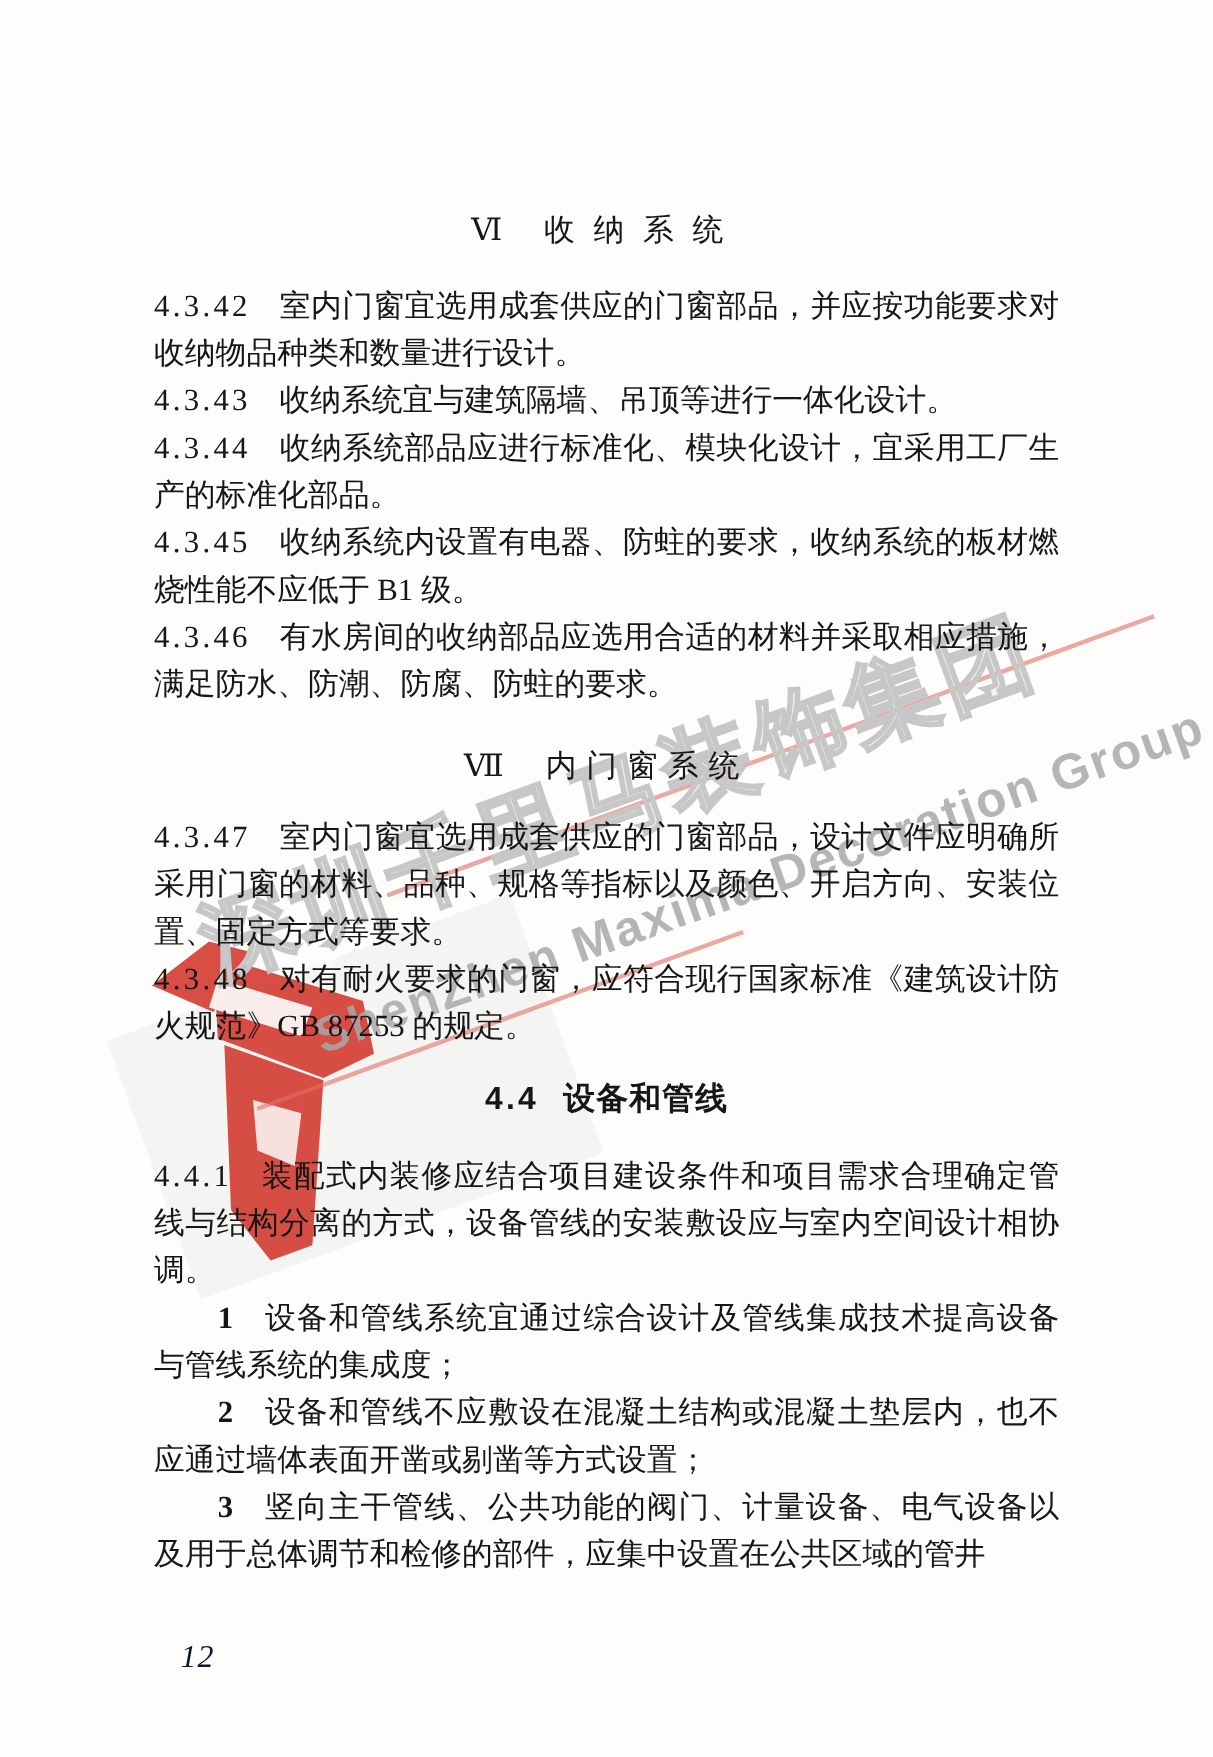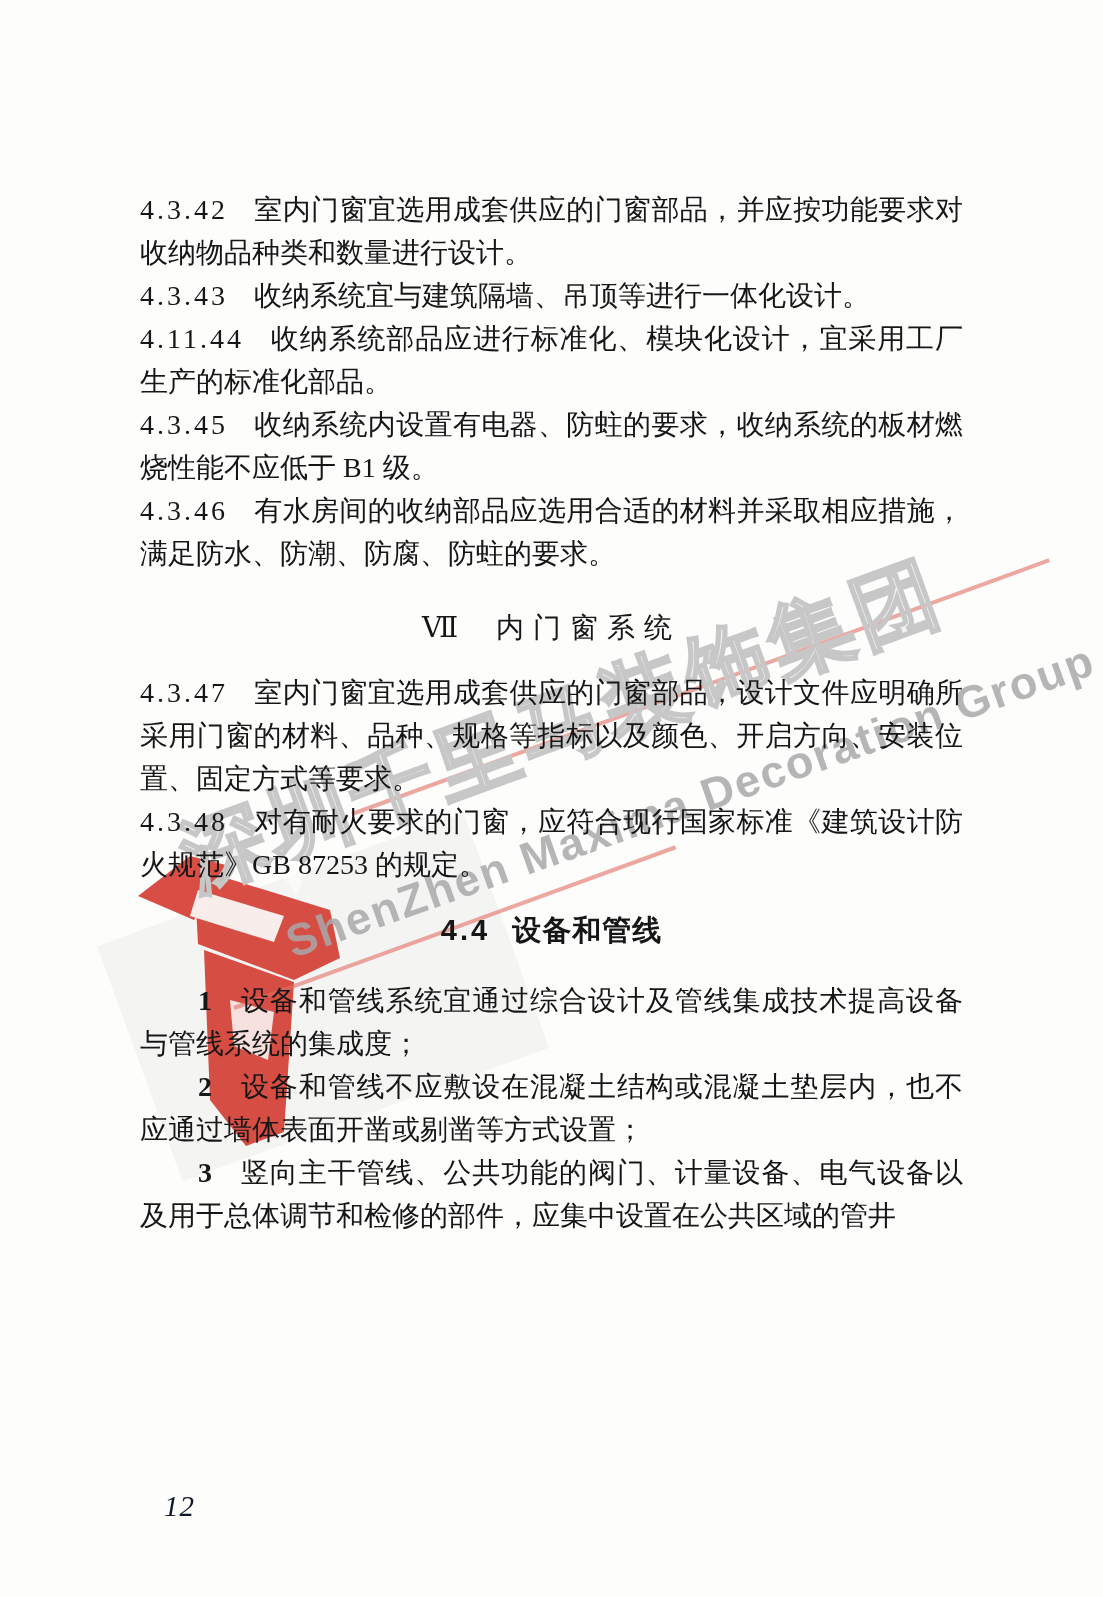--- a/index.html
+++ b/index.html
@@ -98,29 +98,32 @@
 
   <div class="wm-line wm-line-a"></div>
   <div class="wm-line wm-line-b"></div>
 
   <div class="wm-cn">深圳千里马装饰集团</div>
   <div class="wm-en">ShenZhen Maxima Decoration Group</div>
 </div>
 
 <div class="content">
 
+  <div class="chapter-heading h6">
+    <span class="hnum">Ⅵ</span><span class="htitle">收纳系统</span>
+  </div>
 
   <p class="clause">
     <span class="cnum">4.3.42</span><span class="ctext">室内门窗宜选用成套供应的门窗部品，并应按功能要求对收纳物品种类和数量进行设计。</span>
   </p>
   <p class="clause">
     <span class="cnum">4.3.43</span><span class="ctext">收纳系统宜与建筑隔墙、吊顶等进行一体化设计。</span>
   </p>
   <p class="clause">
-    <span class="cnum">4.11.44</span><span class="ctext">收纳系统部品应进行标准化、模块化设计，宜采用工厂生产的标准化部品。</span>
+    <span class="cnum">4.3.44</span><span class="ctext">收纳系统部品应进行标准化、模块化设计，宜采用工厂生产的标准化部品。</span>
   </p>
   <p class="clause">
     <span class="cnum">4.3.45</span><span class="ctext">收纳系统内设置有电器、防蛀的要求，收纳系统的板材燃烧性能不应低于 B1 级。</span>
   </p>
   <p class="clause">
     <span class="cnum">4.3.46</span><span class="ctext">有水房间的收纳部品应选用合适的材料并采取相应措施，满足防水、防潮、防腐、防蛀的要求。</span>
   </p>
 
   <div class="chapter-heading h7">
     <span class="hnum">Ⅶ</span><span class="htitle">内门窗系统</span>
@@ -130,20 +133,23 @@
     <span class="cnum">4.3.47</span><span class="ctext">室内门窗宜选用成套供应的门窗部品，设计文件应明确所采用门窗的材料、品种、规格等指标以及颜色、开启方向、安装位置、固定方式等要求。</span>
   </p>
   <p class="clause">
     <span class="cnum">4.3.48</span><span class="ctext">对有耐火要求的门窗，应符合现行国家标准《建筑设计防火规范》GB 87253 的规定。</span>
   </p>
 
   <div class="section-heading">
     <span class="hnum">4.4</span><span class="htitle">设备和管线</span>
   </div>
 
+  <p class="clause">
+    <span class="cnum">4.4.1</span><span class="ctext">装配式内装修应结合项目建设条件和项目需求合理确定管线与结构分离的方式，设备管线的安装敷设应与室内空间设计相协调。</span>
+  </p>
 
   <p class="item">
     <span class="inum">1</span><span class="itext">设备和管线系统宜通过综合设计及管线集成技术提高设备与管线系统的集成度；</span>
   </p>
   <p class="item">
     <span class="inum">2</span><span class="itext">设备和管线不应敷设在混凝土结构或混凝土垫层内，也不应通过墙体表面开凿或剔凿等方式设置；</span>
   </p>
   <p class="item">
     <span class="inum">3</span><span class="itext">竖向主干管线、公共功能的阀门、计量设备、电气设备以及用于总体调节和检修的部件，应集中设置在公共区域的管井</span>
   </p>

